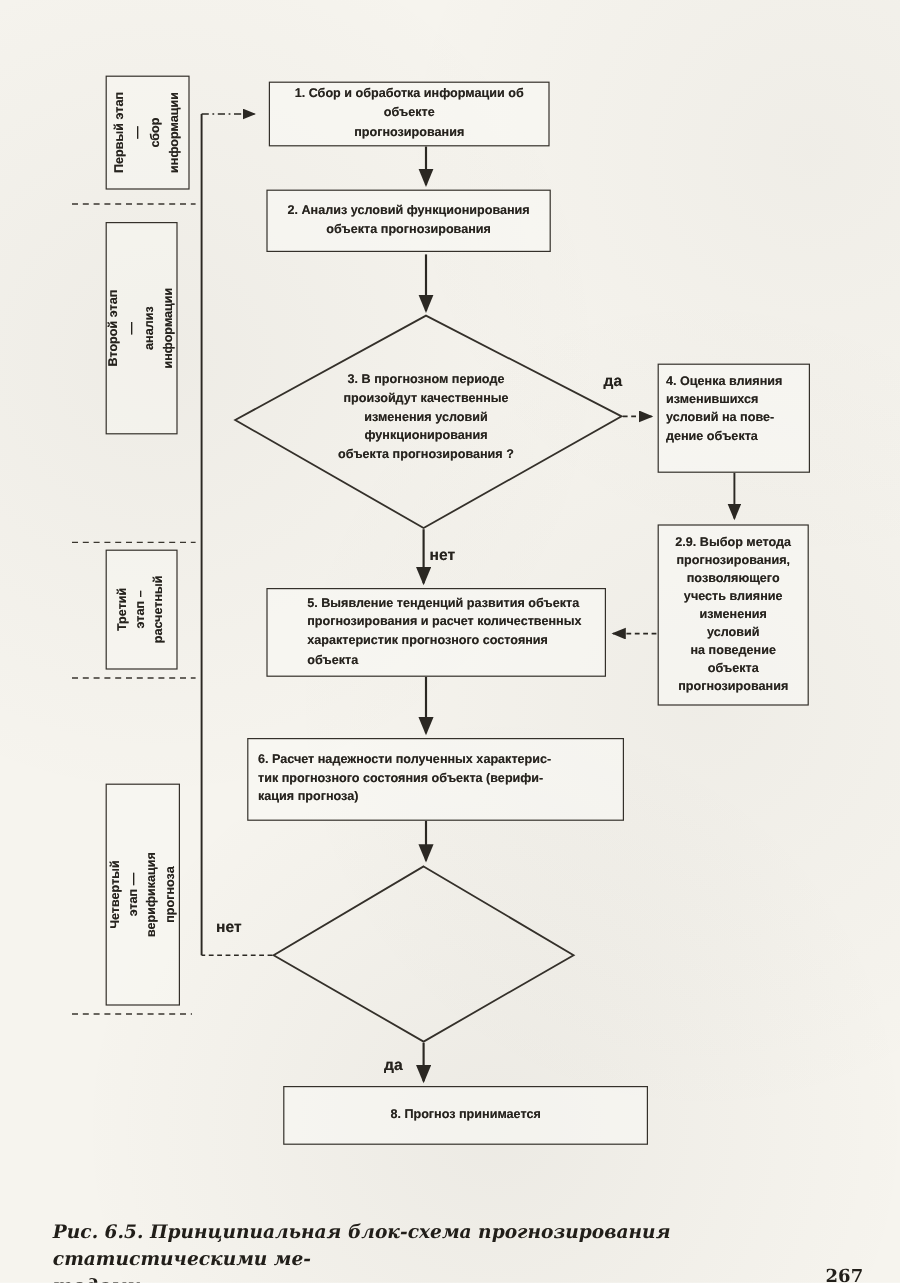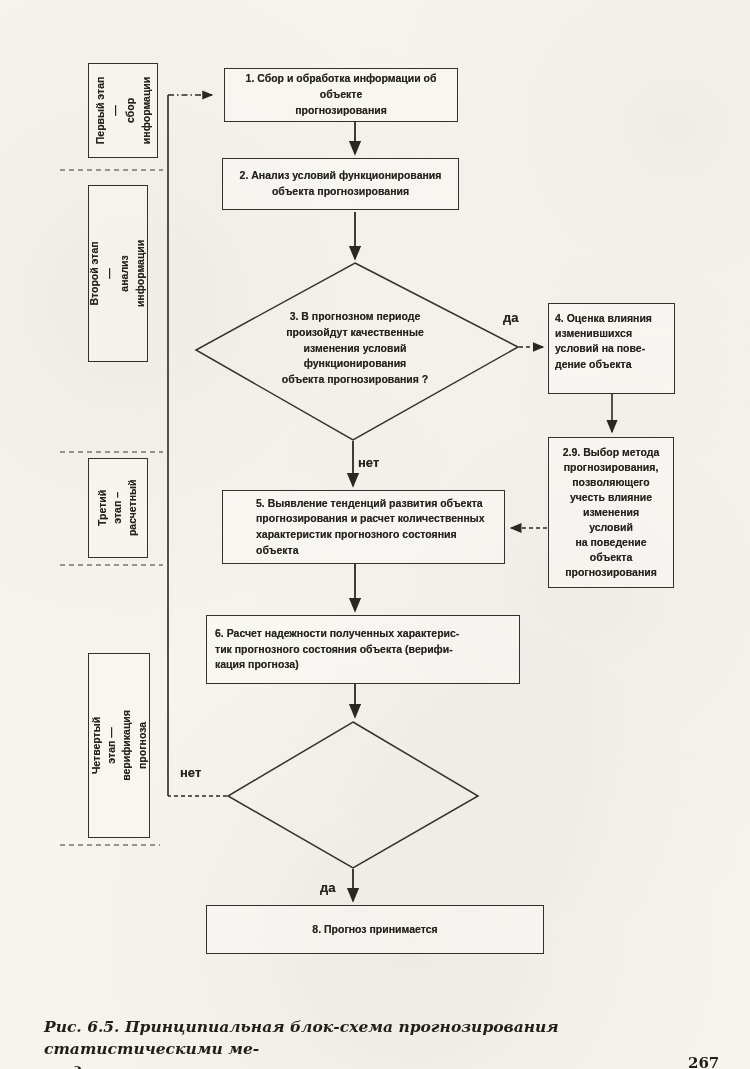--- a/index.html
+++ b/index.html
@@ -149,21 +149,21 @@
 прогнозирования</div>
 
   <div class="block left" style="left:222px;top:490px;width:283px;height:74px;padding-left:33px;">5. Выявление тенденций развития объекта
 прогнозирования и расчет количественных
 характеристик прогнозного состояния объекта</div>
   <div class="block left" style="left:206px;top:615px;width:314px;height:69px;">6. Расчет надежности полученных характерис-
 тик прогнозного состояния объекта (верифи-
 кация прогноза)</div>
 
 
-  <div class="block" style="left:206px;top:905px;width:338px;height:49px;">8. Прогноз принимается</div>
+  <div class="block" style="left:236px;top:905px;width:304px;height:49px;">8. Прогноз принимается</div>
 
   <div class="elabel" style="left:503px;top:310px;">да</div>
   <div class="elabel" style="left:358px;top:455px;">нет</div>
   <div class="elabel" style="left:180px;top:765px;">нет</div>
   <div class="elabel" style="left:320px;top:880px;">да</div>
 
   <div class="caption">Рис. 6.5. Принципиальная блок-схема прогнозирования статистическими ме-
 тодами</div>
   <div class="pagenum">267</div>
 

